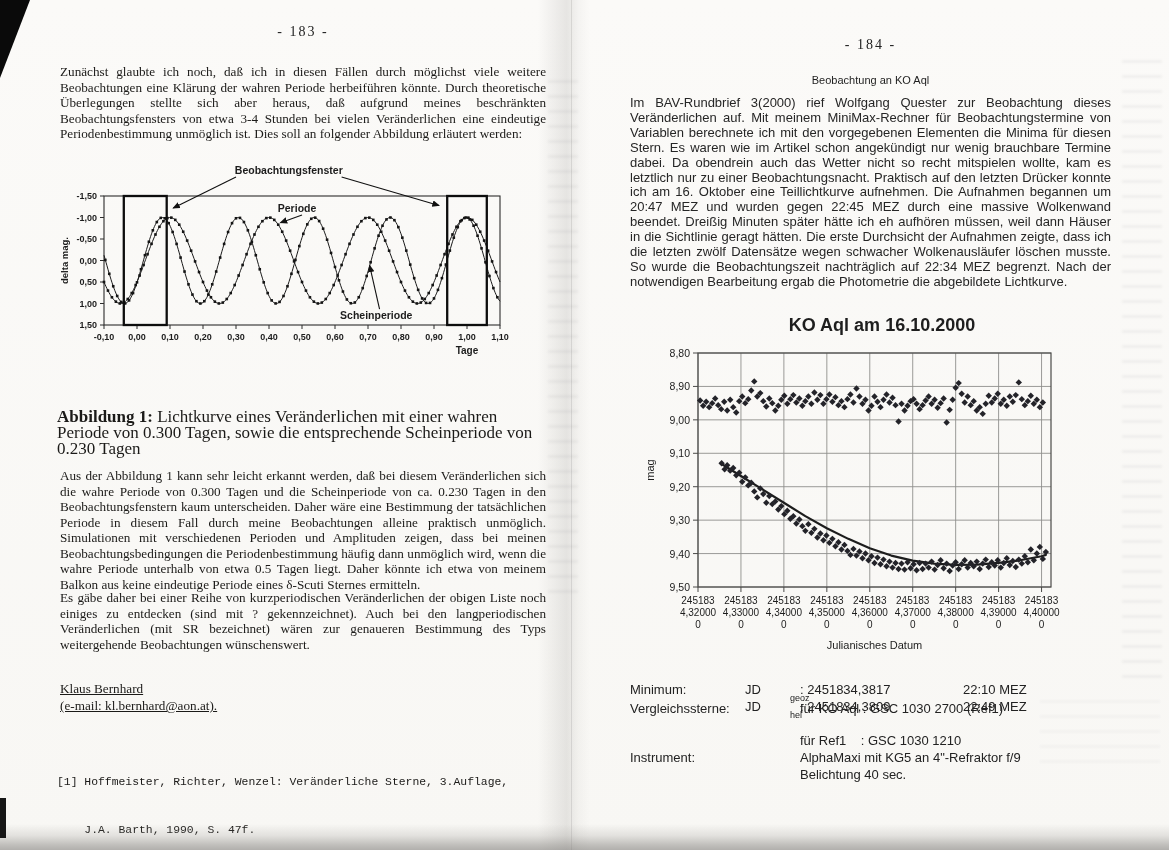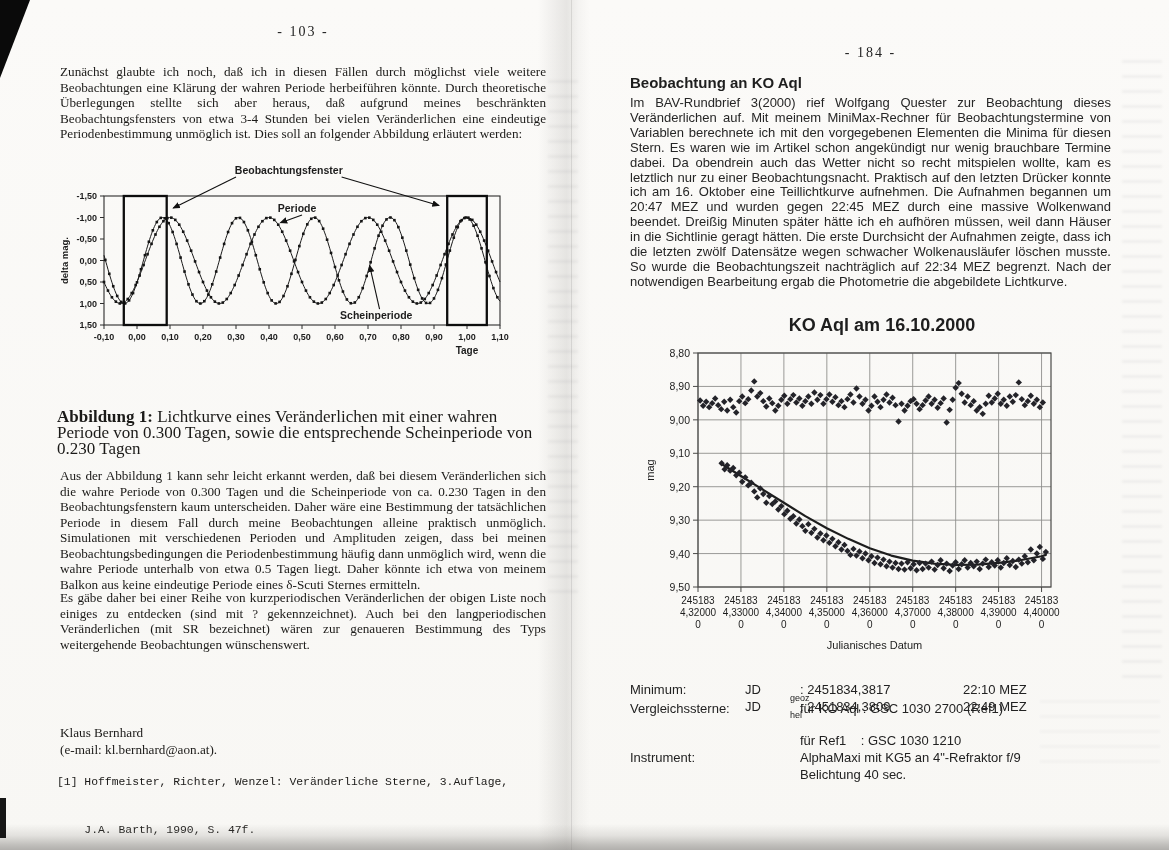--- a/index.html
+++ b/index.html
@@ -12,21 +12,21 @@
   
   .serif{font-family:"Liberation Serif",serif;color:#1b1a18;}
   .sans{font-family:"Liberation Sans",sans-serif;color:#262626;}
   .mono{font-family:"Liberation Mono",monospace;color:#1b1a18;}
   .pghdr{font-family:"Liberation Serif",serif;font-size:14px;letter-spacing:2px;color:#222;text-align:center;}
   .para-l{font-size:13.2px;line-height:15.5px;text-align:justify;}
   .para-r{font-size:13px;line-height:14.9px;text-align:justify;}
   .caption{font-size:17px;line-height:16px;}
   .sig{font-size:13.2px;line-height:17px;}
   .foot{font-size:11.4px;line-height:16px;white-space:pre;}
-  .rtitle{font-size:15px;font-weight:bold;text-align:left;color:#1e1e1e;}
+  .rtitle{font-size:11px;font-weight:normal;text-align:center;color:#1e1e1e;}
   .ctitle{font-size:18px;font-weight:bold;text-align:center;color:#1e1e1e;}
   
   .info-row{position:absolute;left:0;width:500px;height:17px;font-size:13px;color:#222;}
   .info-row span{position:absolute;white-space:pre;}
   .i-label{left:0;}
   .i-sub{left:115px;}
   .i-val{left:170px;}
   .i-time{left:285px;margin-left:48px;}
   sub.jd{font-size:9px;position:relative;top:3px;left:1px;margin-left:44px;}
   
@@ -42,21 +42,21 @@
   .gutter-line{left:571px;top:0;bottom:0;width:1px;background:rgba(100,100,100,0.16);}
   .bleed{background:repeating-linear-gradient(180deg,rgba(90,90,96,0.12) 0 3px,rgba(0,0,0,0) 3px 15px);
     filter:blur(1.3px);opacity:.5;}
 </style>
 </head>
 <body>
 
 <div class="scan">
 
   <div class="page" id="page-left">
-    <div class="abs pghdr" style="top:24px;left:60px;width:486px;">- 103 -</div>
+    <div class="abs pghdr" style="top:24px;left:60px;width:486px;">- 183 -</div>
 
     <div class="abs serif para-l" style="top:64px;left:60px;width:486px;">Zunächst glaubte ich noch, daß ich in diesen Fällen durch möglichst viele weitere Beobachtungen eine Klärung der wahren Periode herbeiführen könnte. Durch theoretische Überlegungen stellte sich aber heraus, daß aufgrund meines beschränkten Beobachtungsfensters von etwa 3-4 Stunden bei vielen Veränderlichen eine eindeutige Periodenbestimmung unmöglich ist. Dies soll an folgender Abbildung erläutert werden:</div>
 
     <svg id="fig1" class="abs" style="top:158px;left:58px;" width="482" height="207" viewBox="0 0 482 207">
         <defs>
           <marker id="ah" markerWidth="8" markerHeight="8" refX="6" refY="3" orient="auto">
             <path d="M0,0 L7,3 L0,6 Z" fill="#111"></path>
           </marker>
         </defs>
         <g>
@@ -316,33 +316,33 @@
           <line x1="321.54999999999995" y1="151.08999999999997" x2="311.6499999999999" y2="107.66000000000001" stroke="#111" stroke-width="1.1" marker-end="url(#ah)"></line>
         </g>
       </svg>
 
     <div class="abs serif caption" style="top:409px;left:57px;width:492px;"><b>Abbildung 1:</b><span> Lichtkurve eines Veränderlichen mit einer wahren Periode von  0.300 Tagen, sowie die entsprechende Scheinperiode von 0.230 Tagen</span></div>
 
     <div class="abs serif para-l" style="top:468px;left:60px;width:486px;">Aus der Abbildung 1 kann sehr leicht erkannt werden, daß bei diesem Veränderlichen sich die wahre Periode von 0.300 Tagen und die Scheinperiode von ca. 0.230 Tagen in den Beobachtungsfenstern kaum unterscheiden. Daher wäre eine Bestimmung der tatsächlichen Periode in diesem Fall durch meine Beobachtungen alleine praktisch unmöglich. Simulationen mit verschiedenen Perioden und Amplituden zeigen, dass bei meinen Beobachtungsbedingungen die Periodenbestimmung häufig dann unmöglich wird, wenn die wahre Periode unterhalb von etwa 0.5 Tagen liegt. Daher könnte ich etwa von meinem Balkon aus keine eindeutige Periode eines δ-Scuti Sternes ermitteln.</div>
 
     <div class="abs serif para-l" style="top:590px;left:60px;width:486px;">Es gäbe daher bei einer Reihe von kurzperiodischen Veränderlichen der obigen Liste noch einiges zu entdecken (sind mit ? gekennzeichnet). Auch bei den langperiodischen Veränderlichen (mit SR bezeichnet) wären zur genaueren Bestimmung des Typs weitergehende Beobachtungen wünschenswert.</div>
 
-    <div class="abs serif sig" style="top:724px;left:60px;width:400px;">
+    <div class="abs serif sig" style="top:680px;left:60px;width:400px;text-decoration:underline;">
       <div>Klaus Bernhard</div>
       <div>(e-mail: kl.bernhard@aon.at).</div>
     </div>
 
     <div class="abs mono foot" style="top:742px;left:57px;width:500px;">
       <div>[1] Hoffmeister, Richter, Wenzel: Veränderliche Sterne, 3.Auflage,</div>
       <div>    J.A. Barth, 1990, S. 47f.</div>
     </div>
   </div>
 
   <div class="page" id="page-right">
-    <div class="abs pghdr" style="top:45px;left:46px;width:481px;">- 184 -</div>
+    <div class="abs pghdr" style="top:37px;left:46px;width:481px;">- 184 -</div>
 
     <div class="abs sans rtitle" style="top:74px;left:46px;width:481px;">Beobachtung an KO Aql</div>
 
     <div class="abs sans para-r" style="top:96px;left:46px;width:481px;">Im BAV-Rundbrief 3(2000) rief Wolfgang Quester zur Beobachtung dieses Veränderlichen auf.  Mit meinem MiniMax-Rechner für Beobachtungstermine von Variablen berechnete ich mit den vorgegebenen Elementen die Minima für diesen Stern. Es waren wie im Artikel schon angekündigt nur wenig brauchbare Termine dabei. Da obendrein auch das Wetter nicht so recht mitspielen wollte, kam es letztlich nur zu einer Beobachtungsnacht. Praktisch auf den letzten Drücker konnte ich am 16. Oktober eine Teillichtkurve aufnehmen. Die Aufnahmen begannen um 20:47 MEZ und wurden gegen 22:45 MEZ durch eine massive Wolkenwand beendet. Dreißig Minuten später hätte ich eh aufhören müssen, weil dann Häuser in die Sichtlinie geragt hätten. Die erste Durchsicht der Aufnahmen zeigte, dass ich die letzten zwölf Datensätze wegen schwacher Wolkenausläufer löschen musste. So wurde die Beobachtungszeit nachträglich auf 22:34 MEZ begrenzt. Nach der notwendigen Bearbeitung ergab die Photometrie die abgebildete Lichtkurve.</div>
 
     <div class="abs sans ctitle" style="top:315px;left:56px;width:460px;padding-left:24px;box-sizing:border-box;">KO Aql am 16.10.2000</div>
 
     <svg id="fig2" class="abs" style="top:344px;left:56px;" width="460" height="314" viewBox="0 0 460 314">
         <g>
           <line x1="58" y1="9" x2="58" y2="243" stroke="#8e8e8c" stroke-width="0.9"></line>

